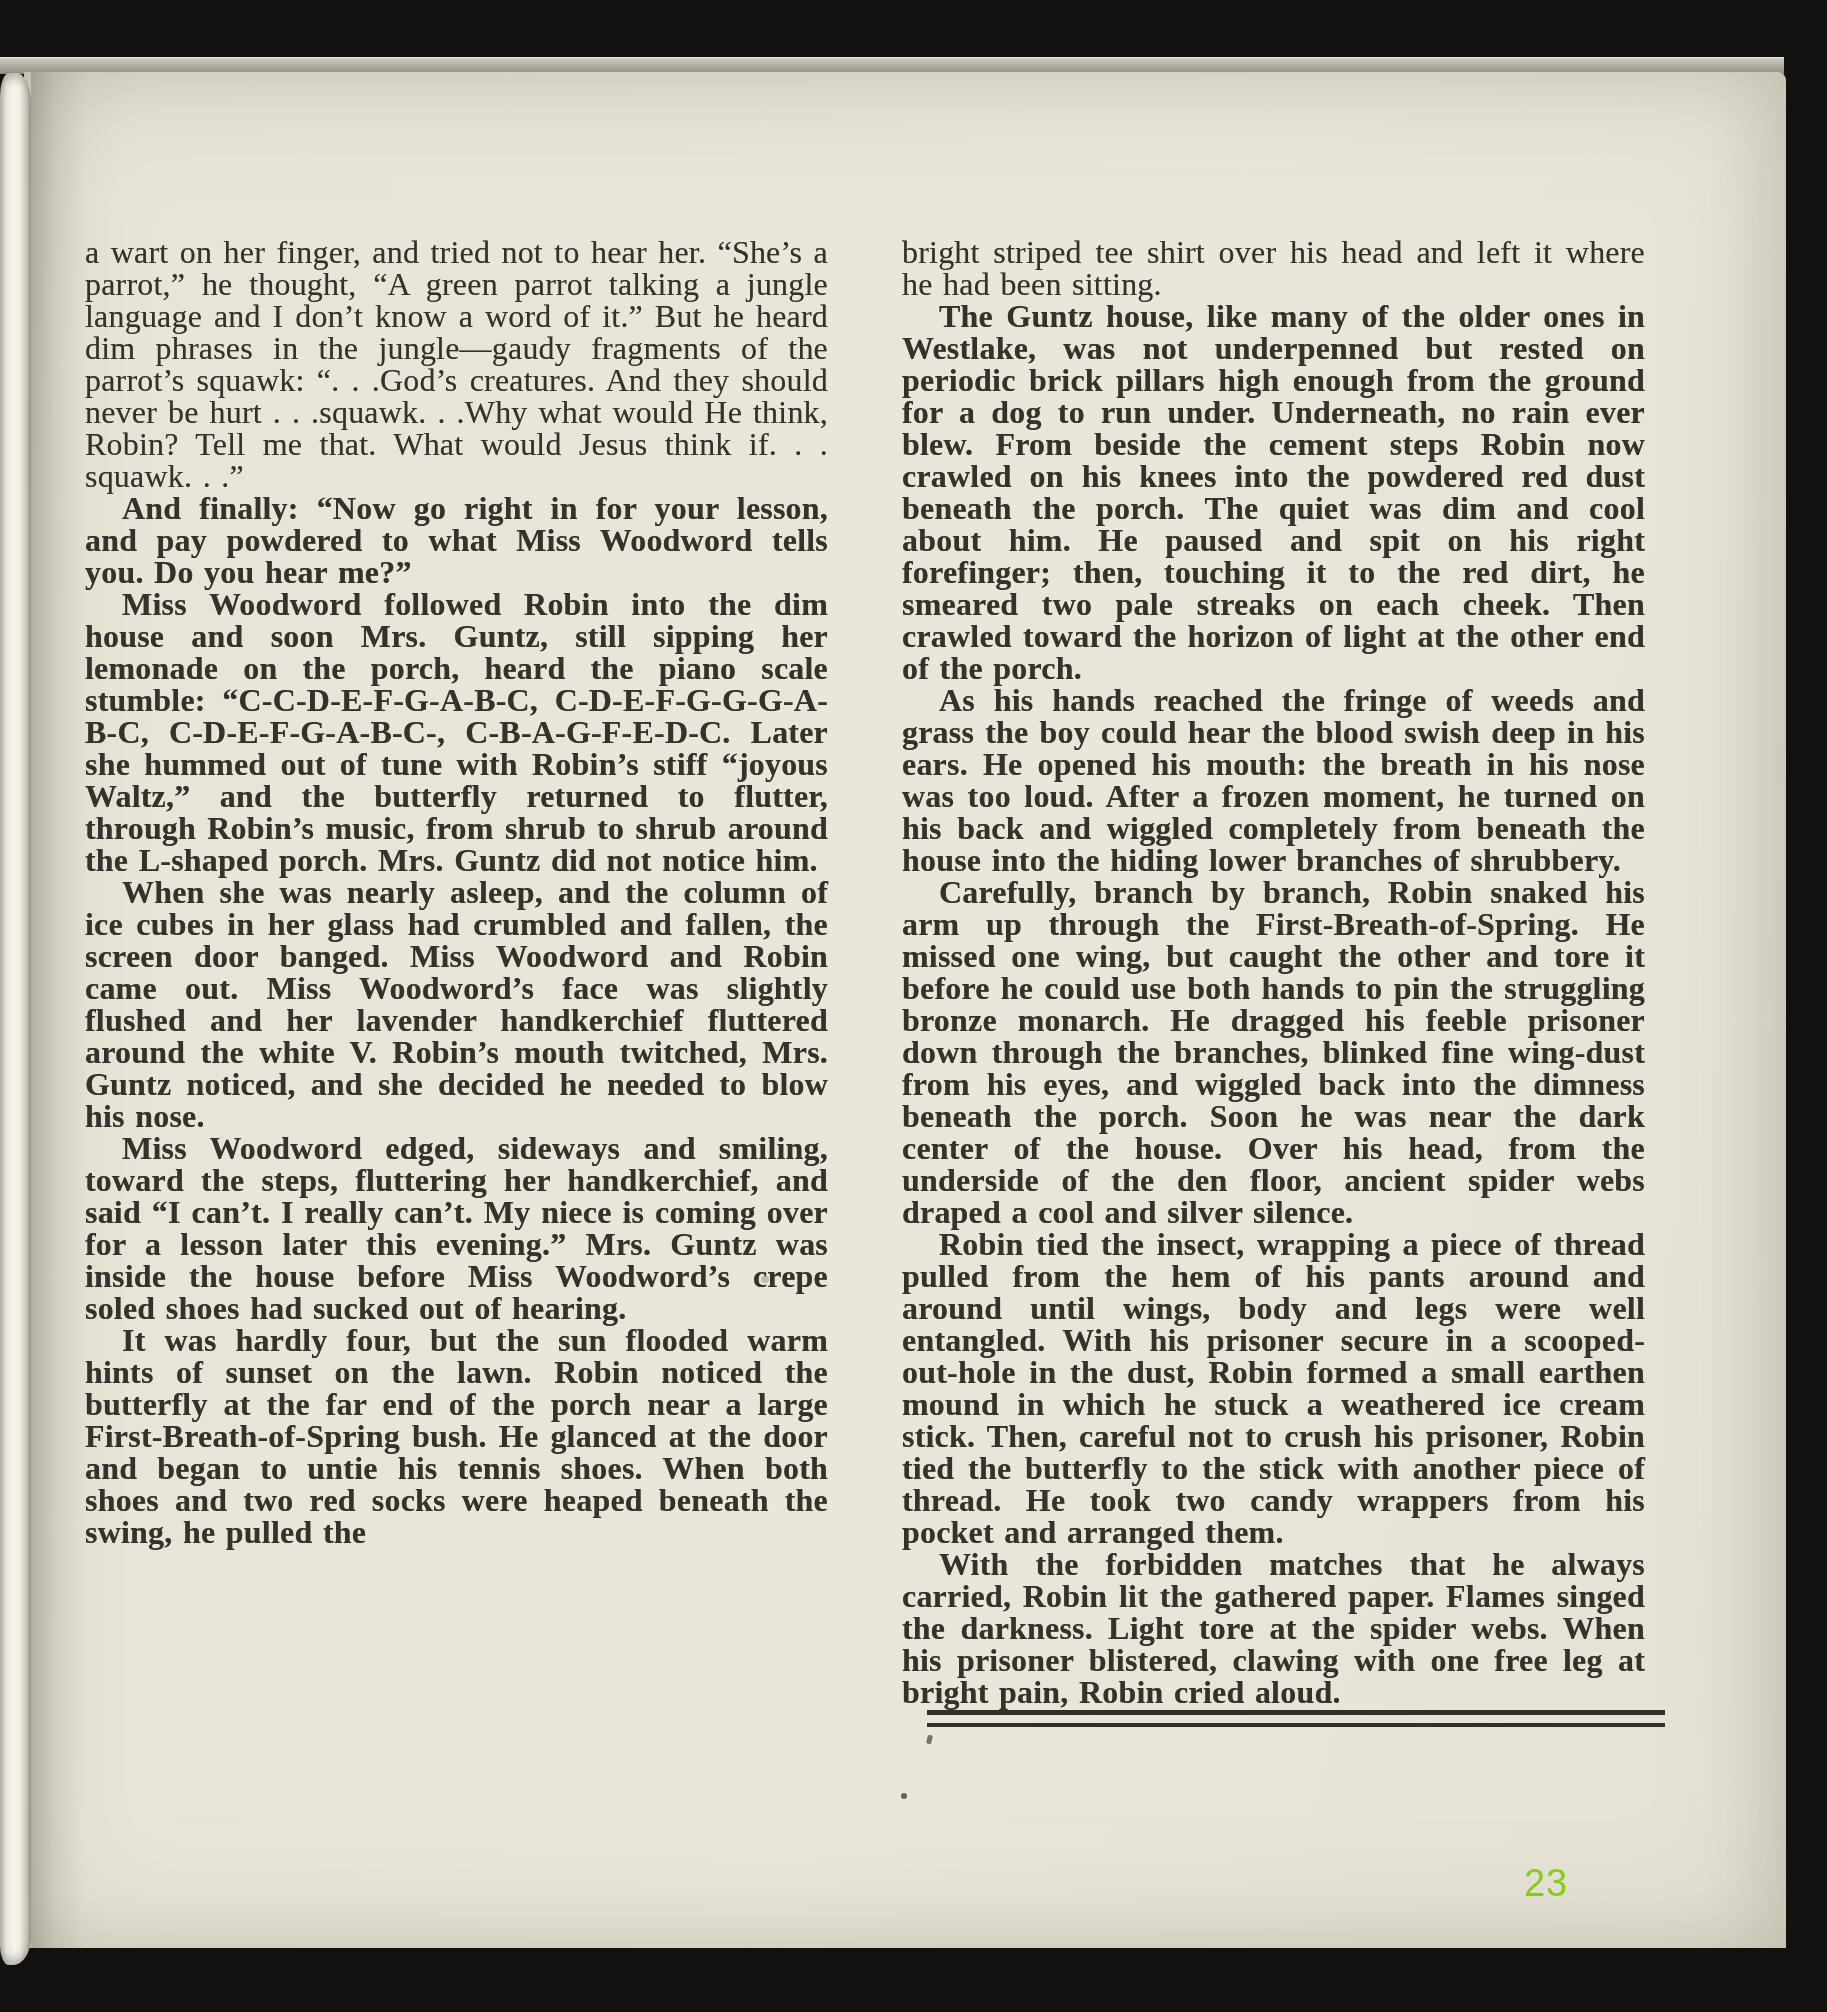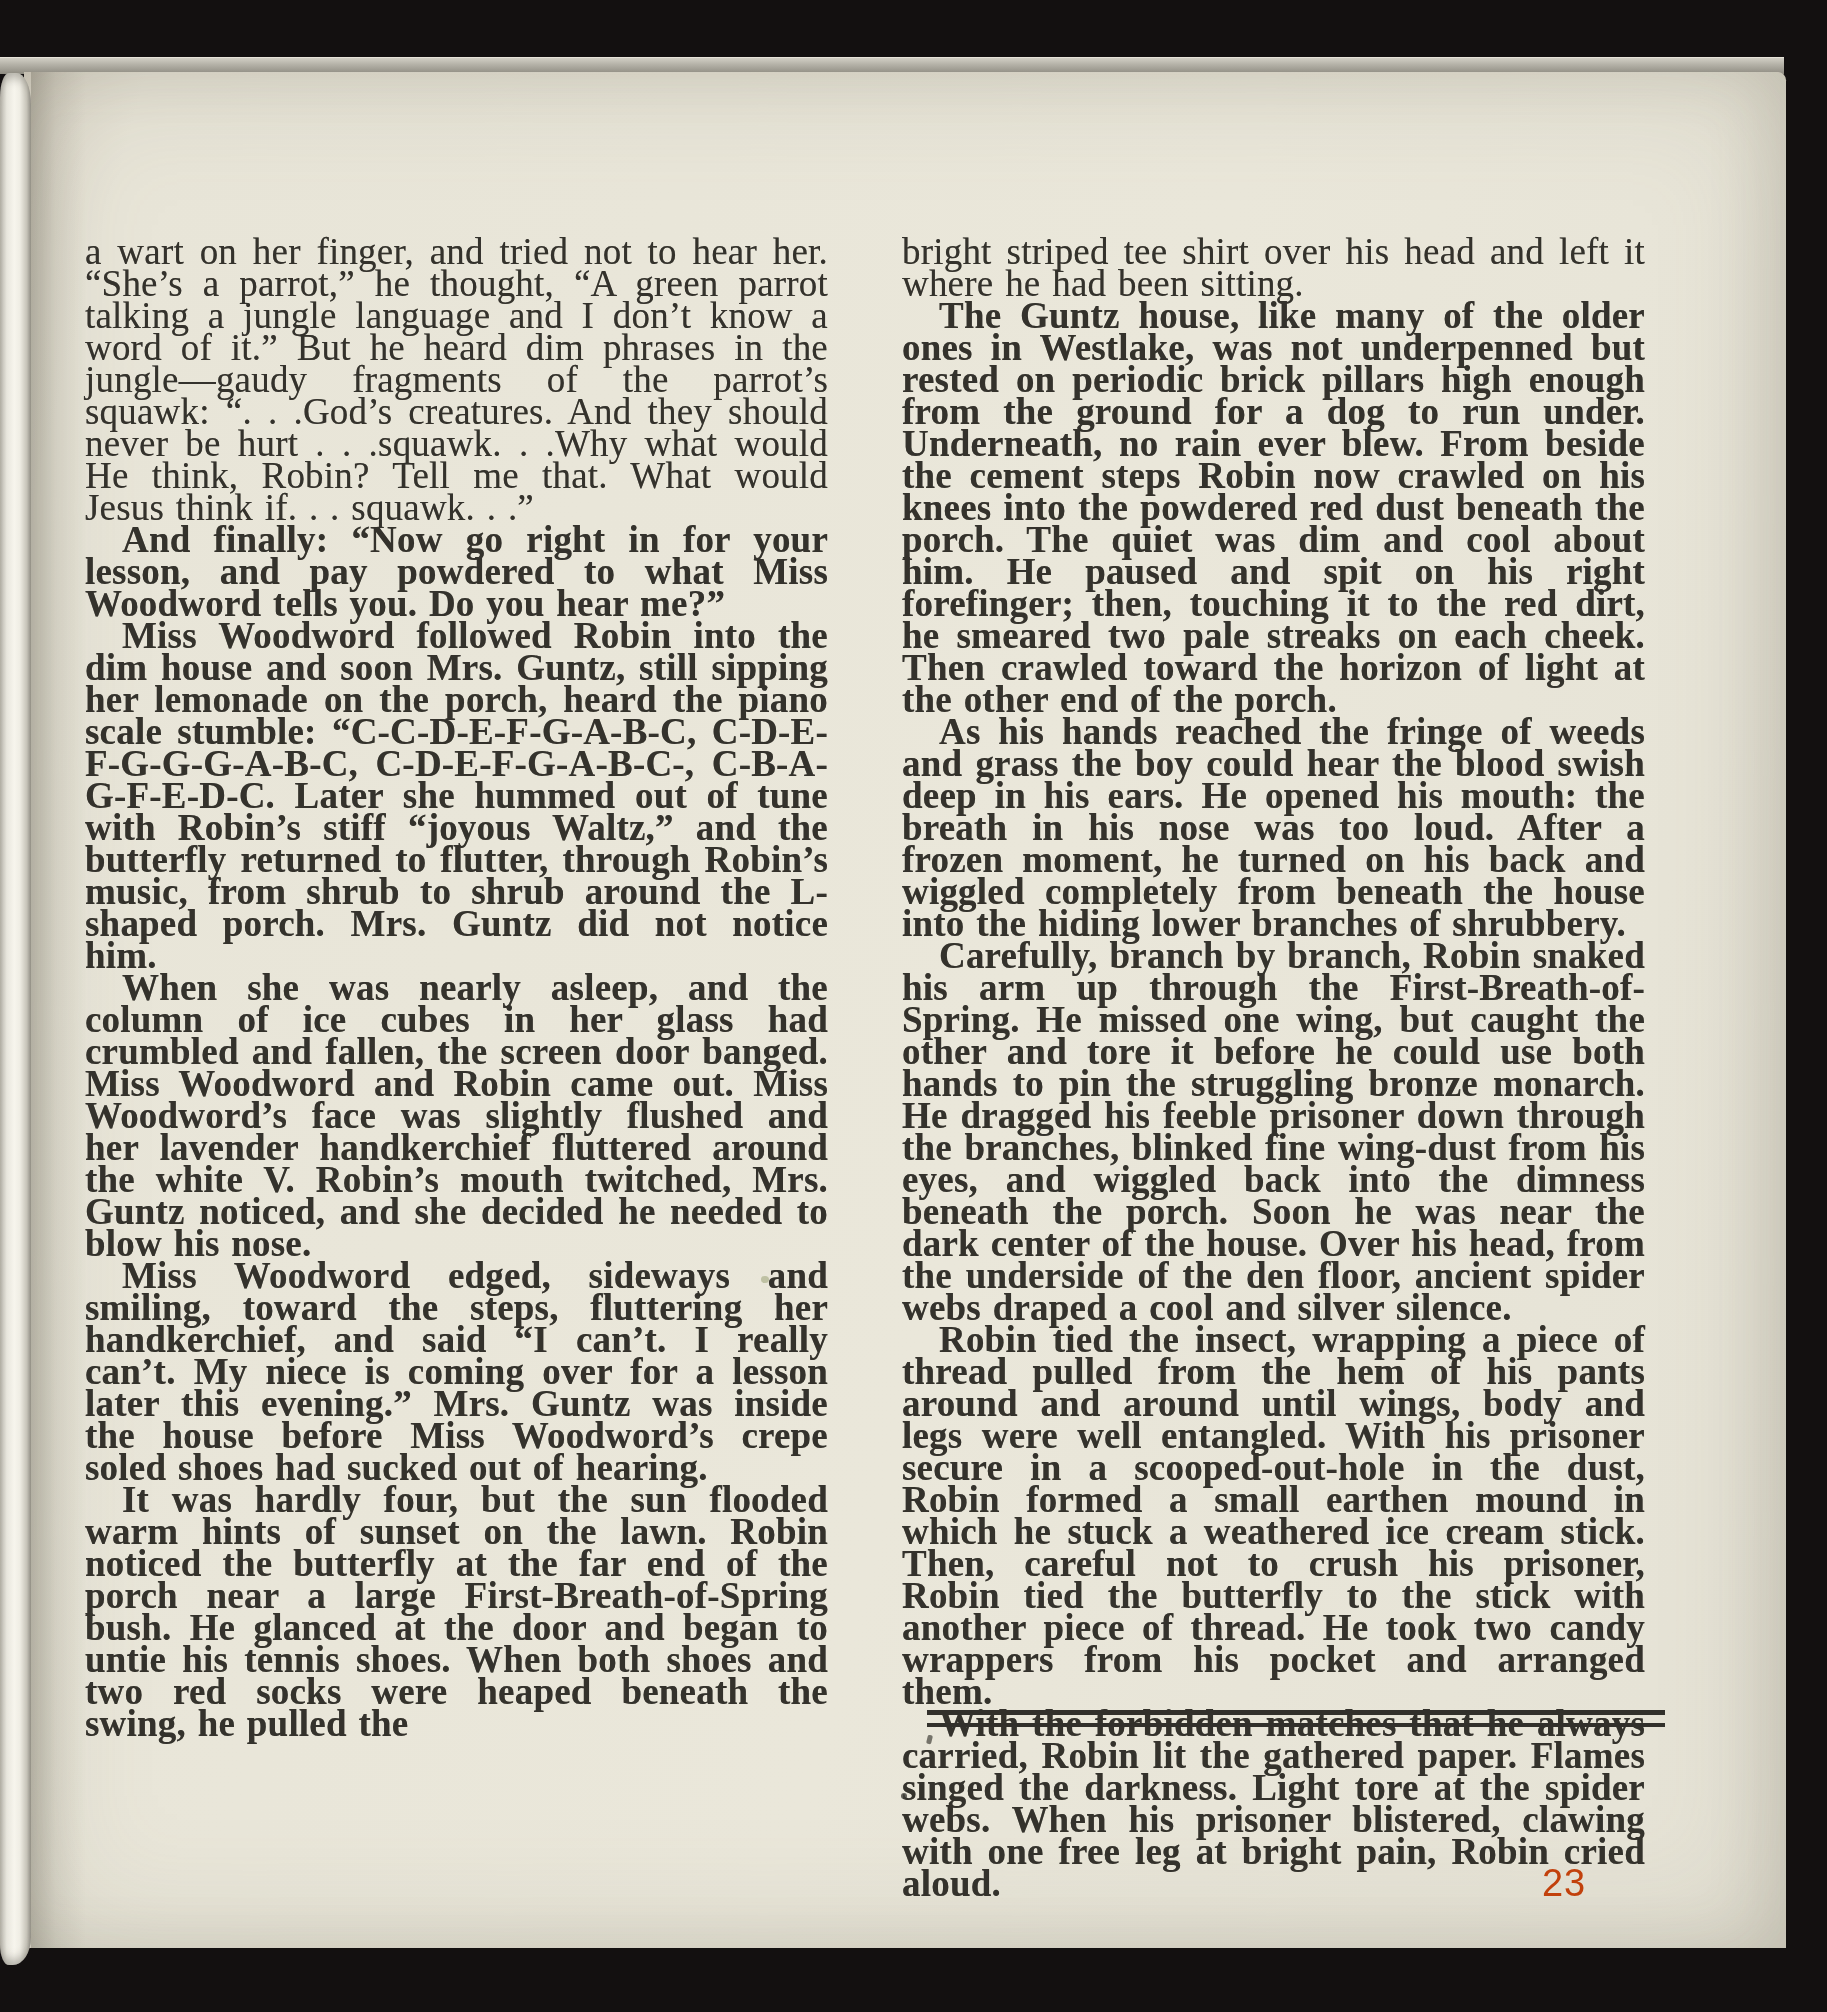--- a/index.html
+++ b/index.html
@@ -33,37 +33,37 @@
   
   .page-curl {
     position:absolute; left:0; top:73px; width:31px; height:1892px;
     background:linear-gradient(90deg,#b4b1a8 0%,#e8e6dd 22%,#f7f5ed 46%,#efede4 64%,#c7c4b9 86%,#96938a 100%);
     border-radius:9.1px 14.6px 18.3px 9.1px / 24px 31px 27.4px 20px;
     box-shadow:inset 0 12.8px 9.1px -7.3px rgba(70,66,56,0.35), inset 0 -12.8px 9.1px -7.3px rgba(70,66,56,0.35);
   }
   
   .column {
     position:absolute; top:236px; width:743px;
-    text-align:justify; font-size:37px; line-height:32px;
+    text-align:justify; font-size:32px; line-height:32px;
     color:#34322c; letter-spacing:0.2px; word-spacing:2.3px;
     text-shadow:0 0 0.6px rgba(52,50,44,0.5);
   }
   .column-left  { left:85px; }
   .column-right { left:902px; }
   .column p { margin:0; padding:0; }
   .column p.indent { text-indent:37px;font-weight:bold; }
   
   .double-rule { position:absolute; left:927px; top:1710px; width:738px; }
   .double-rule .rule-line { height:4.6px; background:#32302b; }
   .double-rule .rule-gap  { height:8.2px; }
   
   .page-number {
-    position:absolute; left:1542px; top:1862px; width:128px;
-    text-align:left; font-family:"Liberation Sans", sans-serif;
-    font-size:38px; color:#c2410c; letter-spacing:0.9px;
+    position:absolute; left:1482px; top:1862px; width:128px;
+    text-align:center; font-family:"Liberation Sans", sans-serif;
+    font-size:38px; color:#84cc16; letter-spacing:0.9px;
   }
   
   .speck-dot   { position:absolute; left:901px;  top:1793px; width:6.4px; height:6.4px; background:#3f3d37; border-radius:50%; opacity:.8; }
   .speck-tick  { position:absolute; left:927px; top:1735px; width:4.6px; height:9.1px; background:#43413a; border-radius:1.8px; transform:rotate(14deg); opacity:.7; }
   .speck-green { position:absolute; left:761px;  top:1276px; width:8.2px; height:7.3px; background:#9aa377; border-radius:50%; opacity:.55; }
 </style>
 </head>
 <body>
 
 <div class="canvas">

